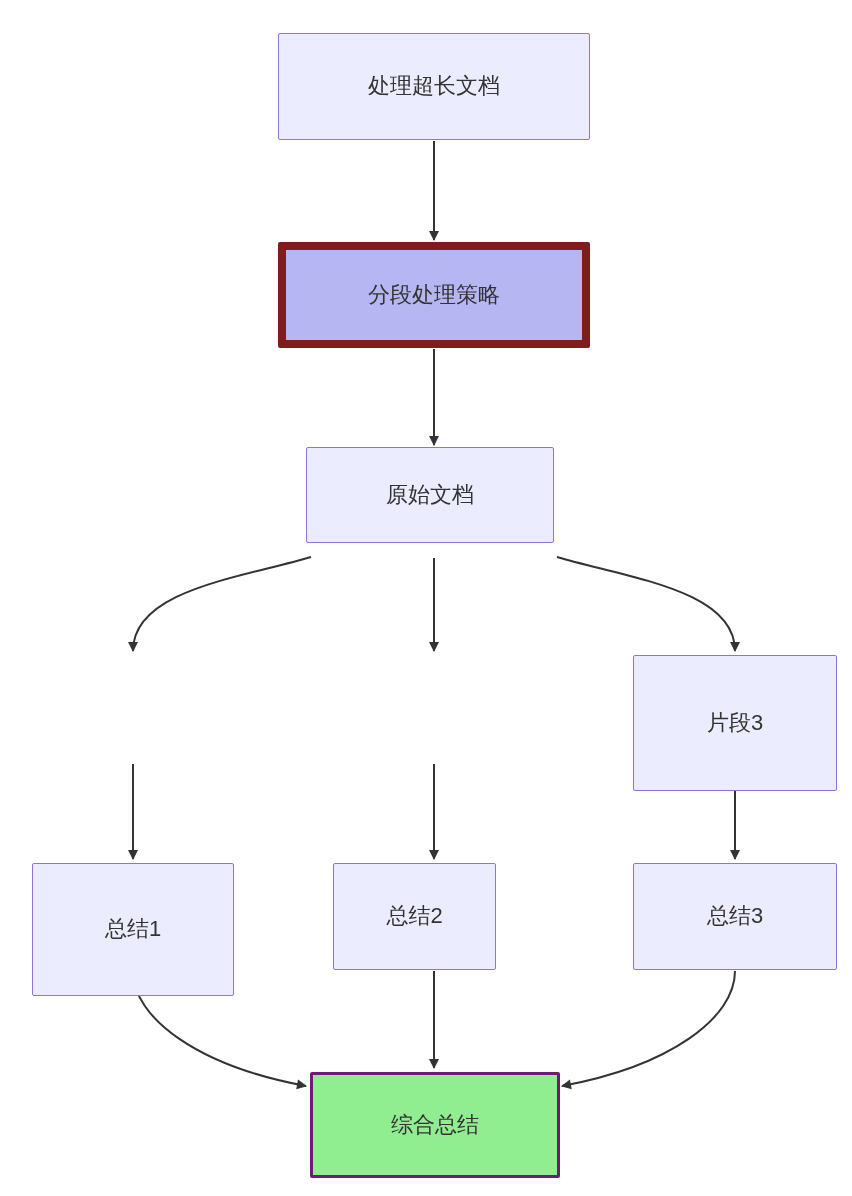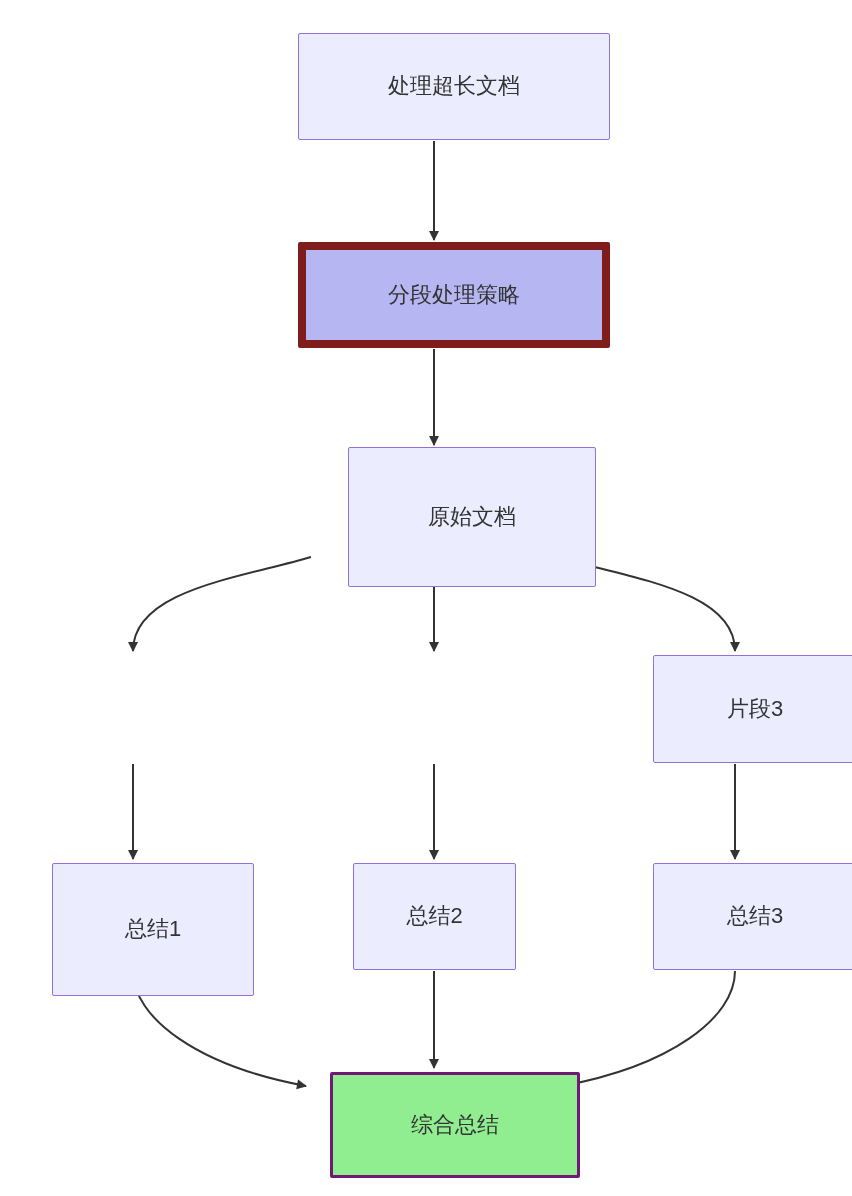--- a/index.html
+++ b/index.html
@@ -33,37 +33,36 @@
     display: flex;
     align-items: center;
     justify-content: center;
     background: #ECECFF;
     border: 1.5px solid #9370DB;
     border-radius: 2px;
     color: #333333;
     font-size: 22px;
     line-height: 1.3;
     text-align: center;
-    margin-left: 20px;
   }
   .node.strategy {
     background: #B6B6F2;
     border: 8px solid #7f1d1d;
   }
   .node.result {
     background: #90EE90;
     border: 3px solid #701a75;
   }
   
   .node-a  { left: 278px; top: 33px;   width: 312px; height: 107px; }
   .node-b  { left: 278px; top: 242px;  width: 312px; height: 106px; }
-  .node-c  { left: 328px; top: 447px;  width: 248px; height: 140px; }
+  .node-c  { left: 306px; top: 447px;  width: 248px; height: 96px; }
   .node-d1 { left: 32px;  top: 655px;  width: 202px; height: 108px; }
   .node-d2 { left: 333px; top: 655px;  width: 203px; height: 108px; }
-  .node-d3 { left: 633px; top: 655px;  width: 204px; height: 108px; }
+  .node-d3 { left: 633px; top: 655px;  width: 204px; height: 136px; }
   .node-e1 { left: 32px;  top: 863px;  width: 202px; height: 133px; }
   .node-e2 { left: 333px; top: 863px;  width: 163px; height: 107px; }
   .node-e3 { left: 633px; top: 863px;  width: 204px; height: 107px; }
   .node-f  { left: 310px; top: 1072px; width: 250px; height: 106px; }
 </style>
 </head>
 <body>
 
 <div class="canvas">
 

